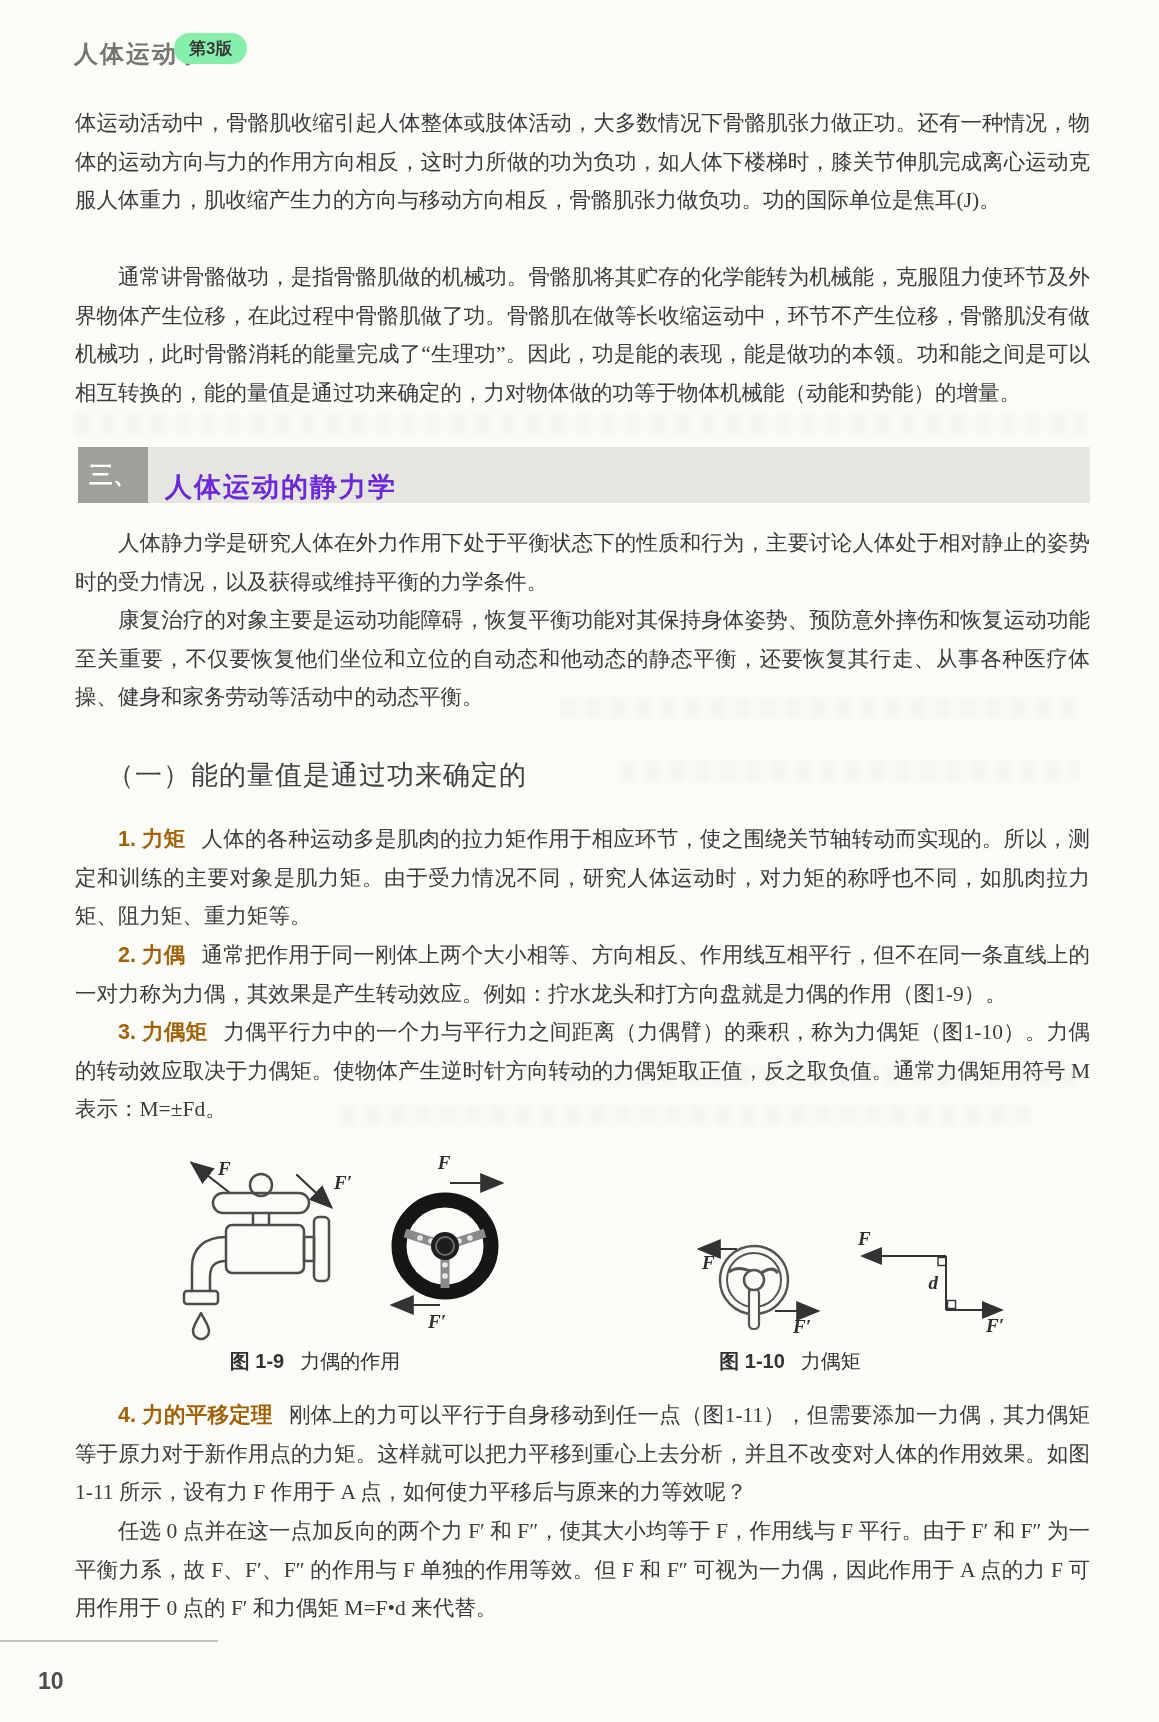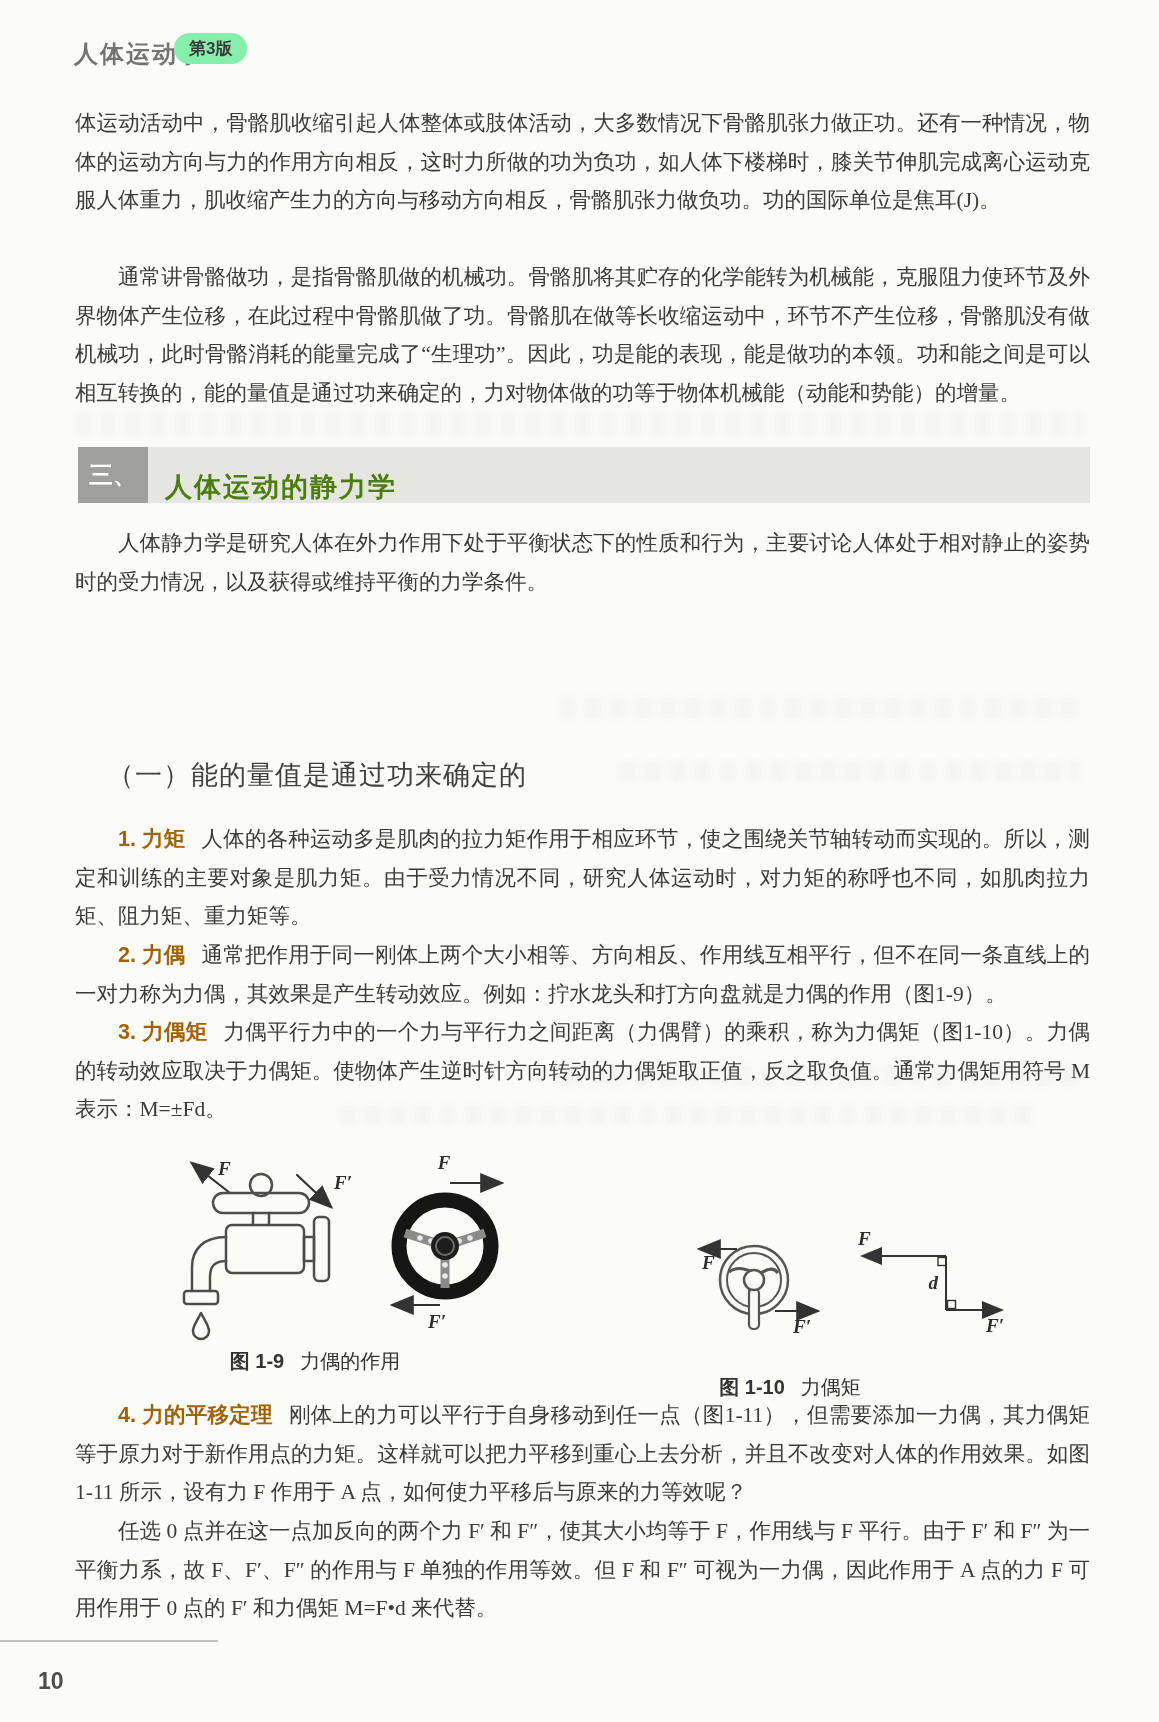--- a/index.html
+++ b/index.html
@@ -38,21 +38,21 @@
   }
   .section-marker {
     width:70px; height:56px; background:#9f9f9c; color:#ffffff;
     font-family:"Liberation Sans","DejaVu Sans",sans-serif;
     font-weight:700; font-size:24px;
     display:flex; align-items:center; justify-content:center;
   }
   .section-title {
     margin-left:17px;
     font-family:"Liberation Sans","DejaVu Sans",sans-serif;
-    font-weight:700; font-size:27px; color:#4d7c0f; letter-spacing:2px;margin-top:23px;
+    font-weight:700; font-size:27px; color:#6d28d9; letter-spacing:2px;margin-top:23px;
   }
   .subsection-title {
     position:absolute; top:757px; left:107px;
     font-size:27px; color:#414141; letter-spacing:1px; margin:0;
     font-weight:400;
   }
   
   .figures { position:absolute; top:1150px; left:75px; width:1015px; height:248px; }
   .fig-svg { position:absolute; }
   .fig-caption {
@@ -106,20 +106,21 @@
 
   <p class="body-text indent" style="top:258px;">通常讲骨骼做功，是指骨骼肌做的机械功。骨骼肌将其贮存的化学能转为机械能，克服阻力使环节及外界物体产生位移，在此过程中骨骼肌做了功。骨骼肌在做等长收缩运动中，环节不产生位移，骨骼肌没有做机械功，此时骨骼消耗的能量完成了“生理功”。因此，功是能的表现，能是做功的本领。功和能之间是可以相互转换的，能的量值是通过功来确定的，力对物体做的功等于物体机械能（动能和势能）的增量。</p>
   <p class="body-text" style="top:104px;">体运动活动中，骨骼肌收缩引起人体整体或肢体活动，大多数情况下骨骼肌张力做正功。还有一种情况，物体的运动方向与力的作用方向相反，这时力所做的功为负功，如人体下楼梯时，膝关节伸肌完成离心运动克服人体重力，肌收缩产生力的方向与移动方向相反，骨骼肌张力做负功。功的国际单位是焦耳(J)。</p>
 
   <div class="section-banner">
     <div class="section-marker">三、</div>
     <div class="section-title">人体运动的静力学</div>
   </div>
 
   <p class="body-text indent" style="top:524px;">人体静力学是研究人体在外力作用下处于平衡状态下的性质和行为，主要讨论人体处于相对静止的姿势时的受力情况，以及获得或维持平衡的力学条件。</p>
+  <p class="body-text indent" style="top:601px;">康复治疗的对象主要是运动功能障碍，恢复平衡功能对其保持身体姿势、预防意外摔伤和恢复运动功能至关重要，不仅要恢复他们坐位和立位的自动态和他动态的静态平衡，还要恢复其行走、从事各种医疗体操、健身和家务劳动等活动中的动态平衡。</p>
 
   <h3 class="subsection-title">（一）能的量值是通过功来确定的</h3>
 
   <p class="body-text indent" style="top:820px;"><b class="item-label">1. 力矩</b><span>人体的各种运动多是肌肉的拉力矩作用于相应环节，使之围绕关节轴转动而实现的。所以，测定和训练的主要对象是肌力矩。由于受力情况不同，研究人体运动时，对力矩的称呼也不同，如肌肉拉力矩、阻力矩、重力矩等。</span></p>
 
   <p class="body-text indent" style="top:936px;"><b class="item-label">2. 力偶</b><span>通常把作用于同一刚体上两个大小相等、方向相反、作用线互相平行，但不在同一条直线上的一对力称为力偶，其效果是产生转动效应。例如：拧水龙头和打方向盘就是力偶的作用（图1-9）。</span></p>
 
   <p class="body-text indent" style="top:1013px;"><b class="item-label">3. 力偶矩</b><span>力偶平行力中的一个力与平行力之间距离（力偶臂）的乘积，称为力偶矩（图1-10）。力偶的转动效应取决于力偶矩。使物体产生逆时针方向转动的力偶矩取正值，反之取负值。通常力偶矩用符号 M 表示：M=±Fd。</span></p>
 
   <div class="figures">
@@ -198,21 +199,21 @@
         <line x1="96" y1="28" x2="96" y2="82"></line>
         <line x1="96" y1="82" x2="150" y2="82" marker-end="url(#arr)"></line>
         <rect x="88" y="29.5" width="8" height="8" stroke-width="1.4"></rect>
         <rect x="97.5" y="72.5" width="8" height="8" stroke-width="1.4"></rect>
       </g>
       <text x="8" y="17">F</text>
       <text x="136" y="104">F′</text>
       <text x="88" y="61" text-anchor="end">d</text>
     </svg>
 
-    <div class="fig-caption" style="left:535px;width:360px;margin-top:26px;">
+    <div class="fig-caption" style="left:535px;width:360px;">
       <span class="num">图 1-10</span><span>力偶矩</span>
     </div>
   </div>
 
   <p class="body-text indent" style="top:1396px;"><b class="item-label">4. 力的平移定理</b><span>刚体上的力可以平行于自身移动到任一点（图1-11），但需要添加一力偶，其力偶矩等于原力对于新作用点的力矩。这样就可以把力平移到重心上去分析，并且不改变对人体的作用效果。如图 1-11 所示，设有力 F 作用于 A 点，如何使力平移后与原来的力等效呢？</span></p>
 
   <p class="body-text indent" style="top:1512px;">任选 0 点并在这一点加反向的两个力 F′ 和 F″，使其大小均等于 F，作用线与 F 平行。由于 F′ 和 F″ 为一平衡力系，故 F、F′、F″ 的作用与 F 单独的作用等效。但 F 和 F″ 可视为一力偶，因此作用于 A 点的力 F 可用作用于 0 点的 F′ 和力偶矩 M=F•d 来代替。</p>
 
   <div class="footer-line"></div>
   <div class="page-number">10</div>

